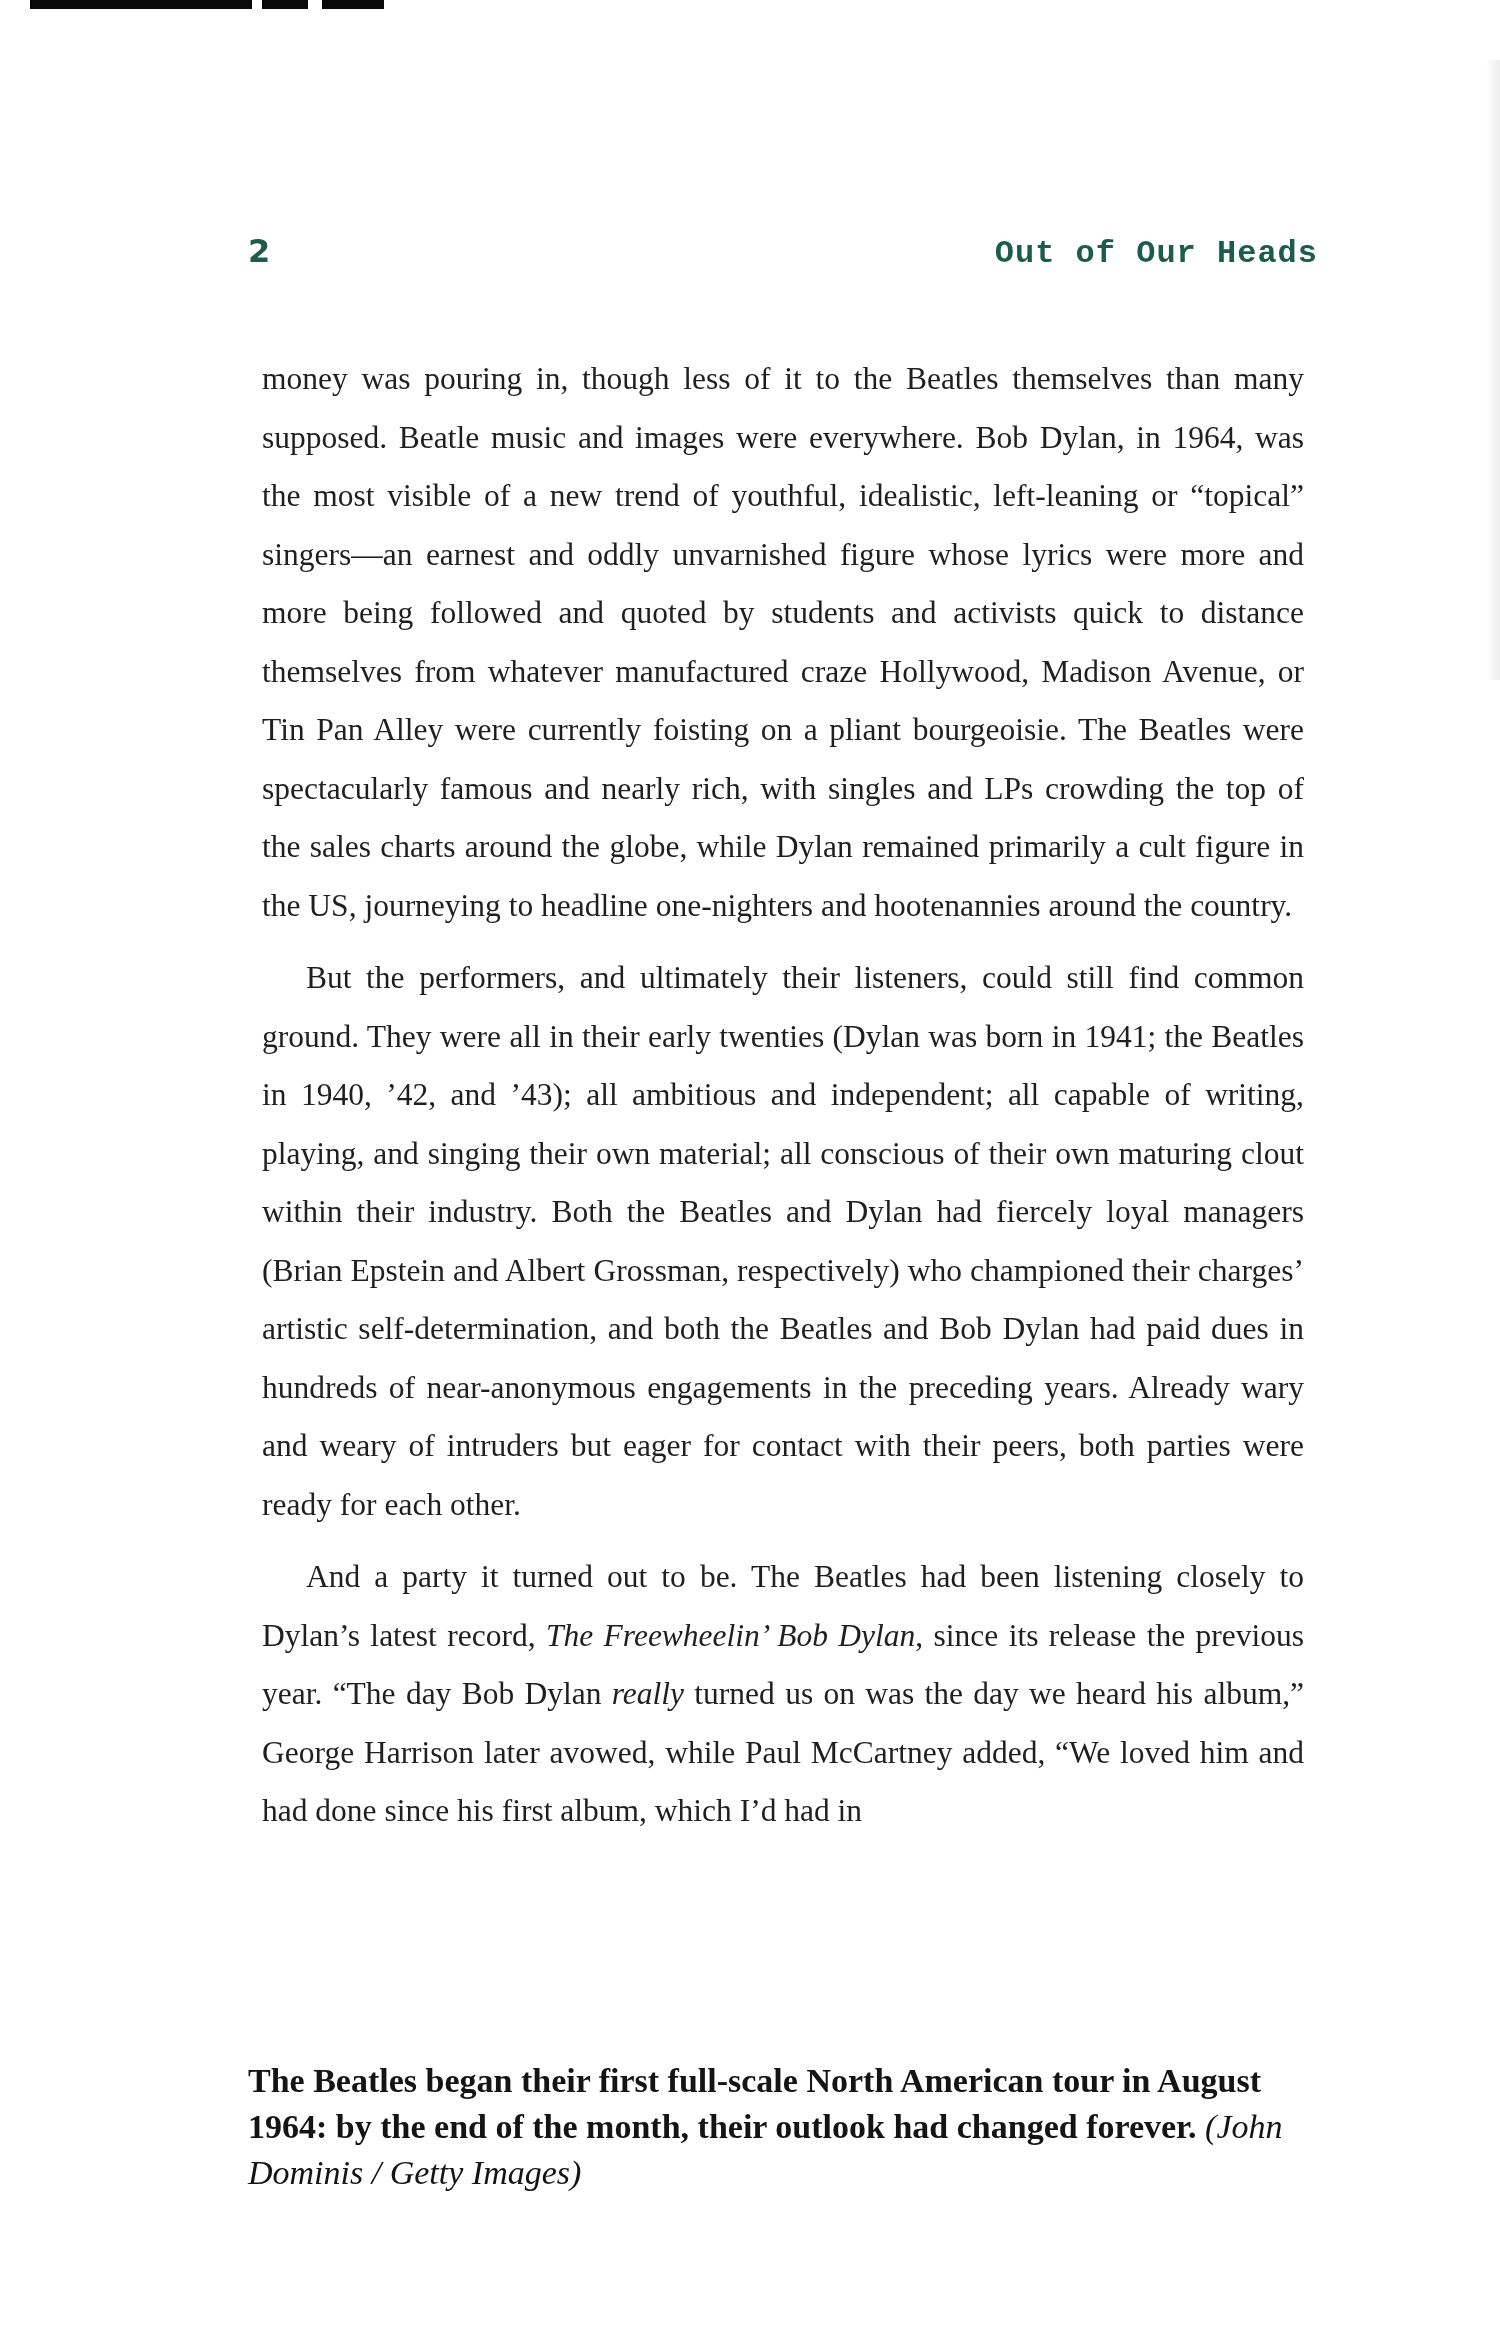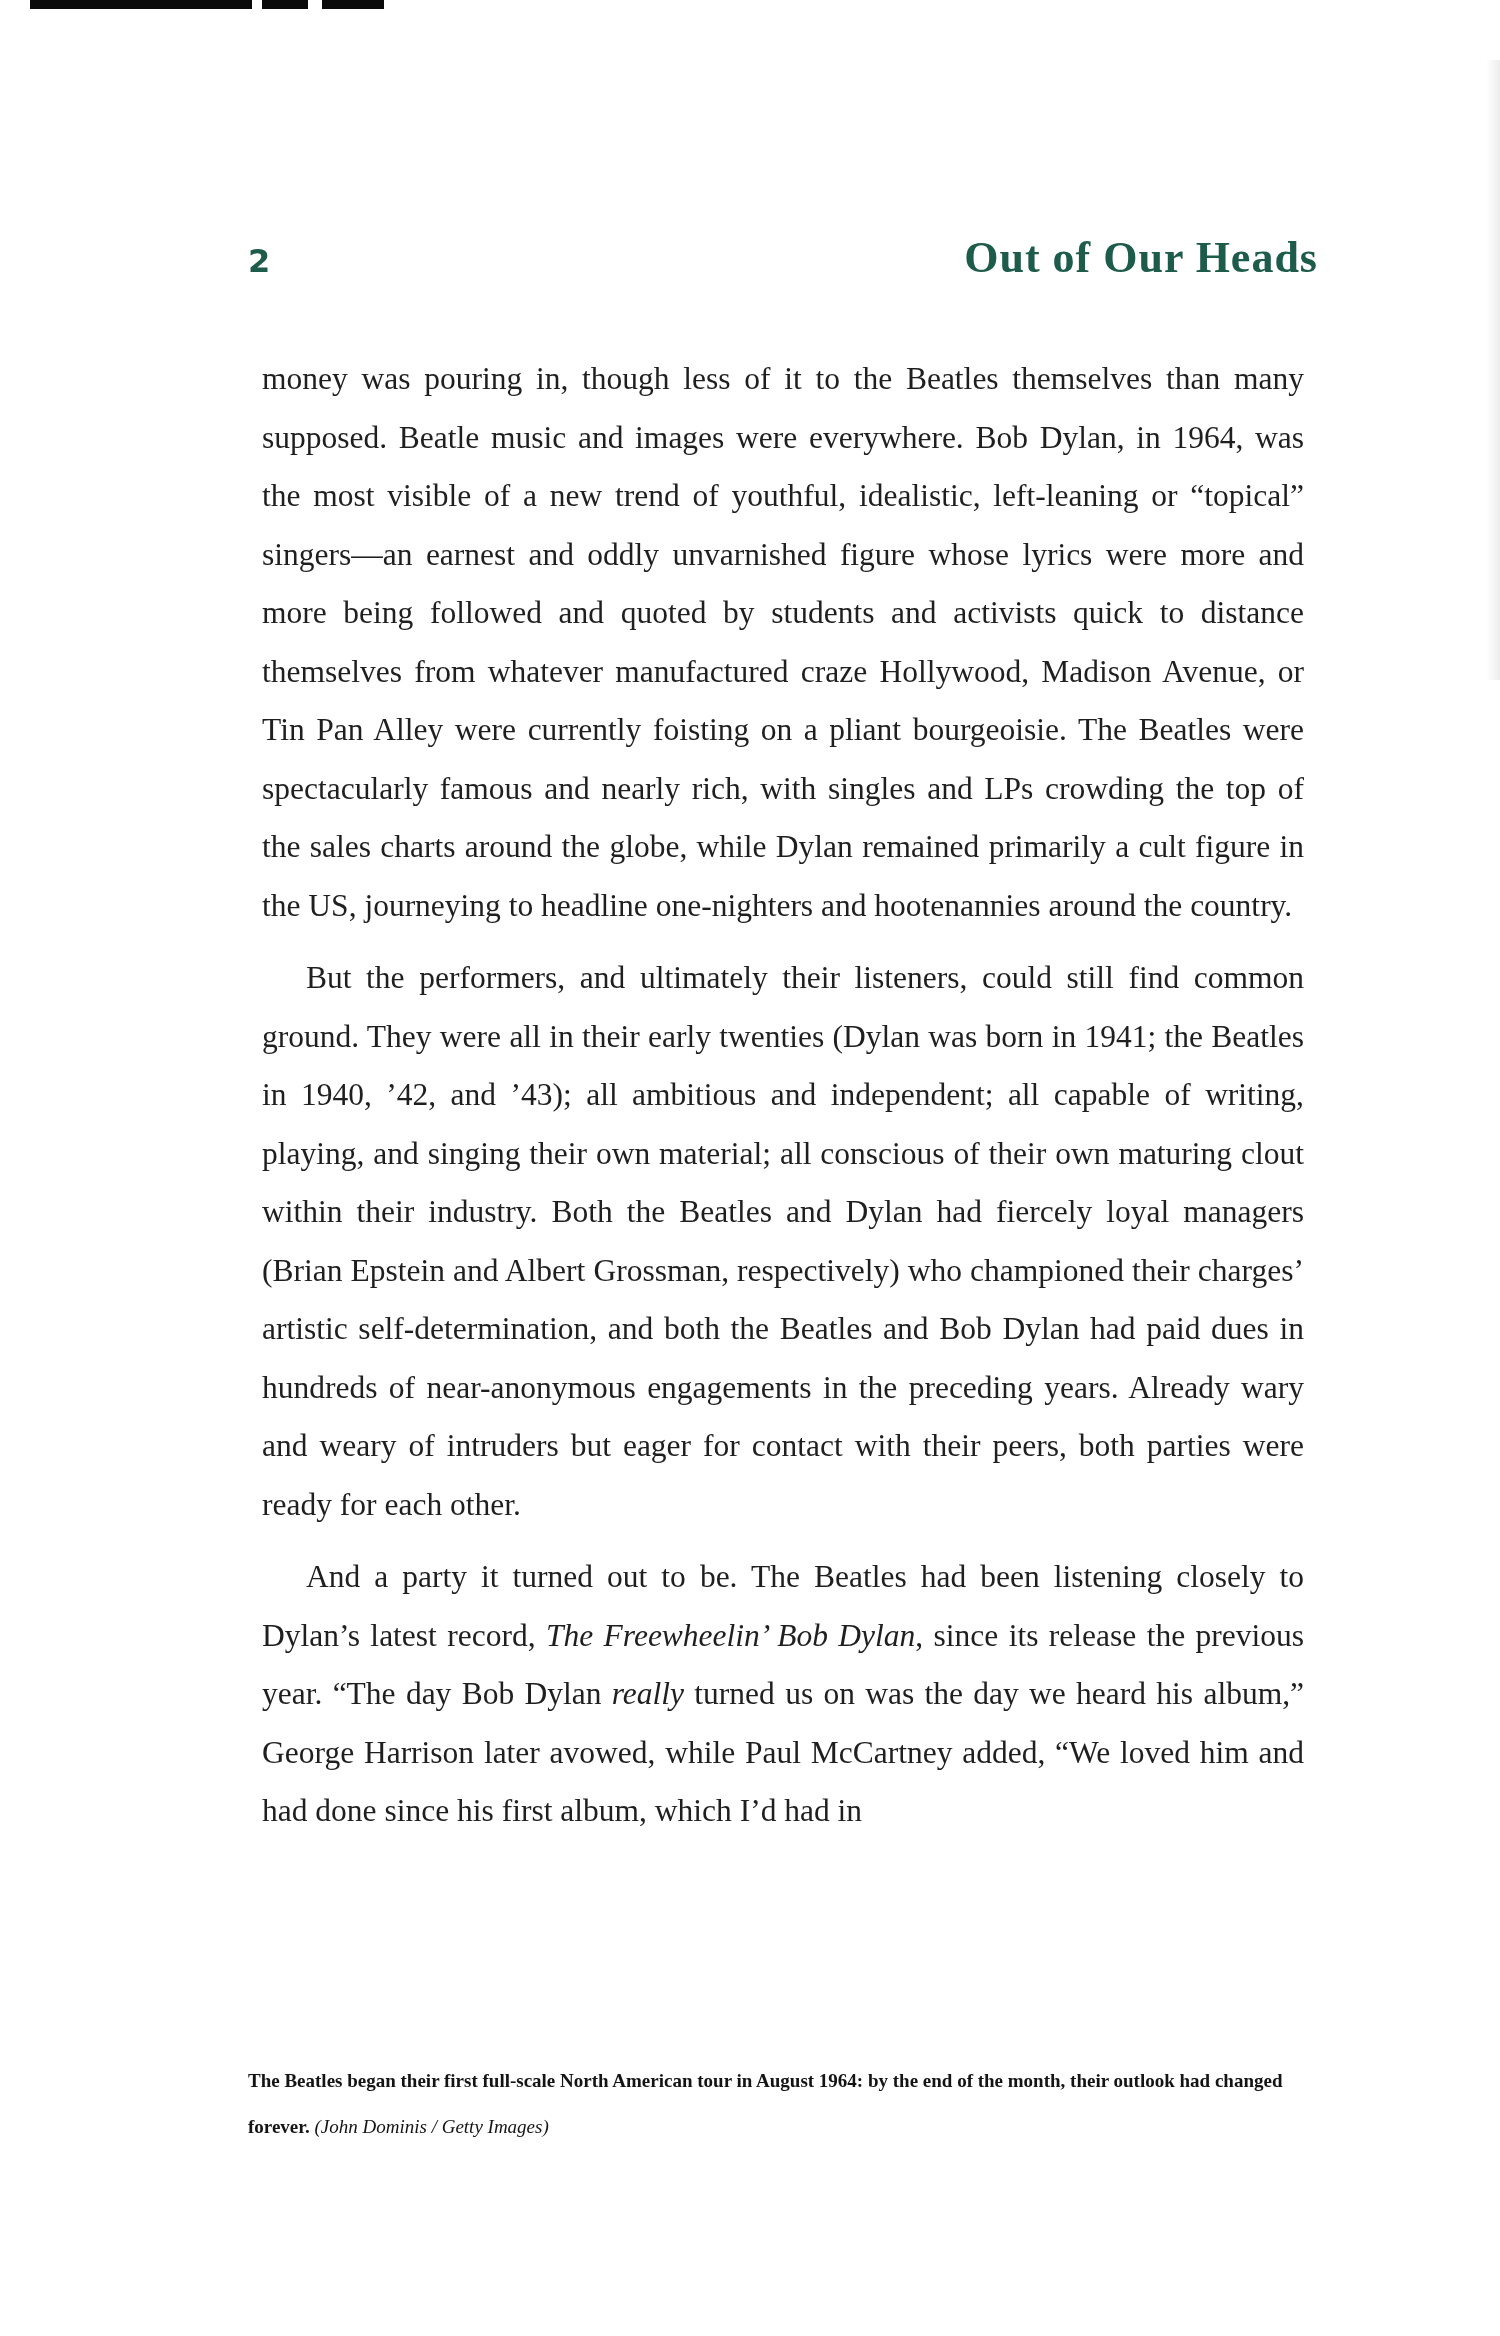--- a/index.html
+++ b/index.html
@@ -30,23 +30,23 @@
     display: flex;
     justify-content: space-between;
     align-items: baseline;
   }
   .page-number {
     font-family: "DejaVu Sans", sans-serif;
     font-weight: bold;
     font-size: 32px;
   }
   .running-head {
-    font-family: Liberation Serif, serif;
+    font-family: Liberation Mono, monospace;
     font-weight: bold;
-    font-size: 44px;
+    font-size: 32px;
     letter-spacing: 1px;
     text-align: right;
   }
 
   .body-text {
     position: absolute;
     left: 248px;
     width: 1070px;
     top: 336px;
     font-size: 31.5px;
@@ -57,21 +57,21 @@
   .body-text p { margin: 14px; }
   .body-text p.indent { text-indent: 44px; }
   .i { font-style: italic; }
   .b { font-weight: bold; }
 
   .caption {
     position: absolute;
     left: 248px;
     width: 1070px;
     top: 2058px;
-    font-size: 19px;
+    font-size: 34px;
     line-height: 46px;
     color: #141414;
     text-align: left;
   }
 </style>
 </head>
 <body>
 
 <div class="page">
 

